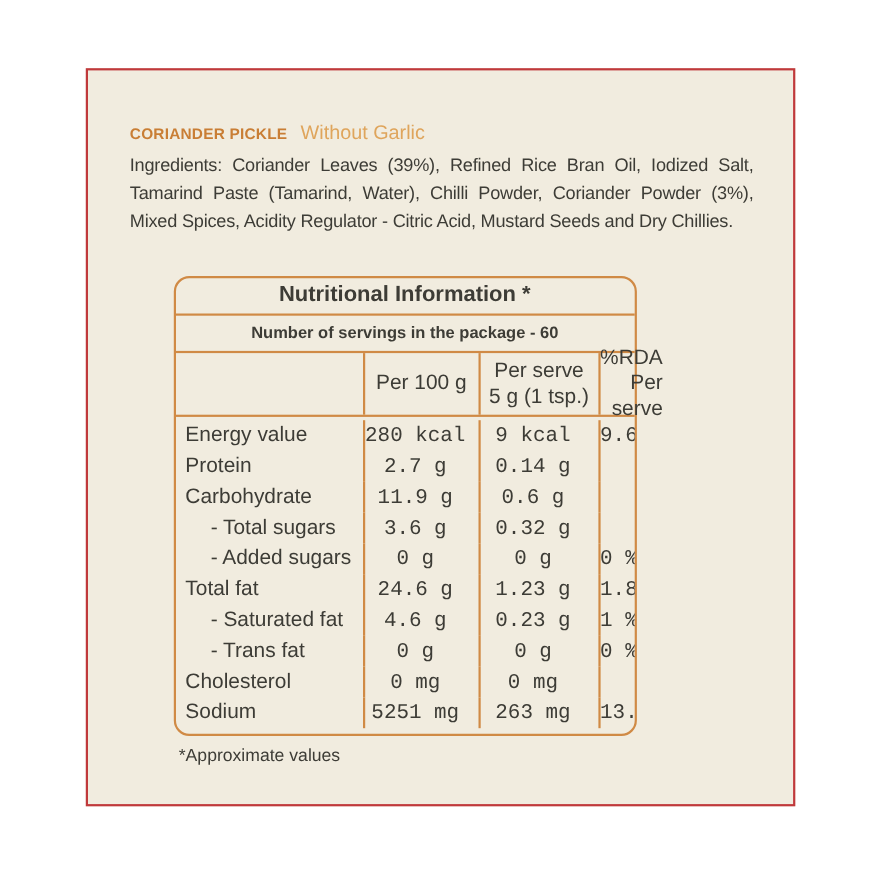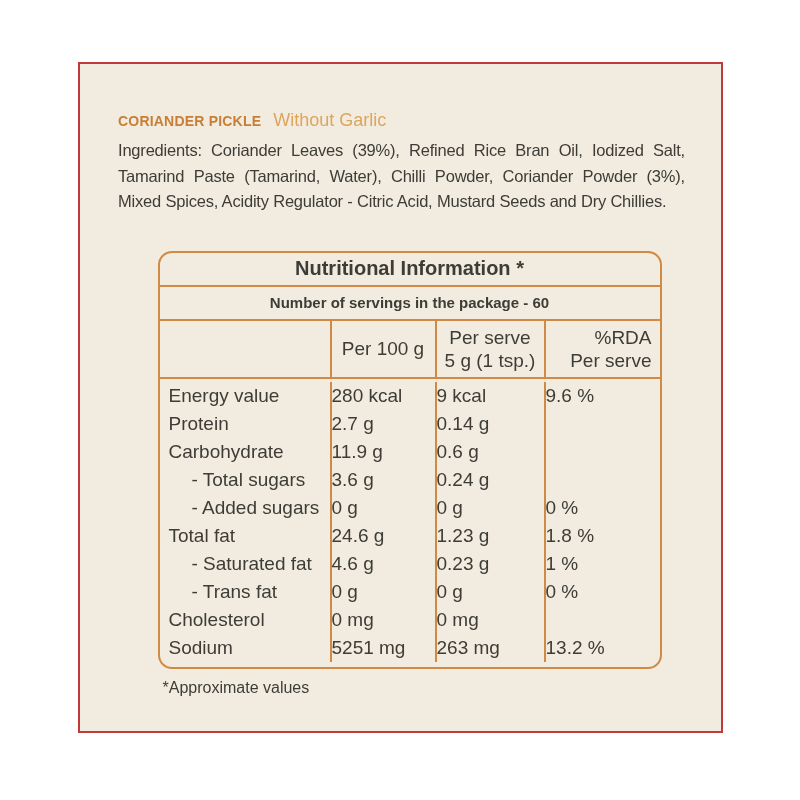--- a/index.html
+++ b/index.html
@@ -50,21 +50,21 @@
     color: var(--text, #3d3c36);
     width: 567px;
   }
   .ingredients .ing-label { font-weight: normal; }
 
   .table-wrap {
     width: 486px;
     margin: 36px auto 0 auto;
   }
   .nt-table {
-    width: 504px;
+    width: 421px;
     border: 2px solid var(--orange, #d08a45);
     border-radius: 14px;
     color: var(--text, #3d3c36);
     margin-top: 28px;
   }
   .nt-title {
     height: 34px;
     display: flex;
     align-items: center;
     justify-content: center;
@@ -103,21 +103,21 @@
   .nt-body { padding: 3px 0 5px 0; }
   .nt-body .c {
     height: 28px;
     line-height: 28px;
     font-size: 19px;
     white-space: nowrap;
     overflow: hidden;
   }
   .nt-body .c.label { padding-left: 9px; text-align: left; }
   .nt-body .c.label.indent { padding-left: 32px; }
-  .nt-body .c.num { text-align: left; padding-right: 11px; }
+  .nt-body .c.num { text-align: center; padding-right: 11px; font-family: Liberation Mono, monospace; }
 
   .footnote {
     margin-top: 10px;
     padding-left: 5px;
     font-size: 16px;
     color: var(--text, #3d3c36);
   }
 </style>
 </head>
 <body>
@@ -162,21 +162,21 @@
             <div class="c label">Protein</div>
             <div class="c num bl">2.7 g</div>
             <div class="c num bl">0.14 g</div>
             <div class="c num bl"></div>
             <div class="c label">Carbohydrate</div>
             <div class="c num bl">11.9 g</div>
             <div class="c num bl">0.6 g</div>
             <div class="c num bl"></div>
             <div class="c label indent">- Total sugars</div>
             <div class="c num bl">3.6 g</div>
-            <div class="c num bl">0.24 g</div>
+            <div class="c num bl">0.32 g</div>
             <div class="c num bl"></div>
             <div class="c label indent">- Added sugars</div>
             <div class="c num bl">0 g</div>
             <div class="c num bl">0 g</div>
             <div class="c num bl">0 %</div>
             <div class="c label">Total fat</div>
             <div class="c num bl">24.6 g</div>
             <div class="c num bl">1.23 g</div>
             <div class="c num bl">1.8 %</div>
             <div class="c label indent">- Saturated fat</div>

